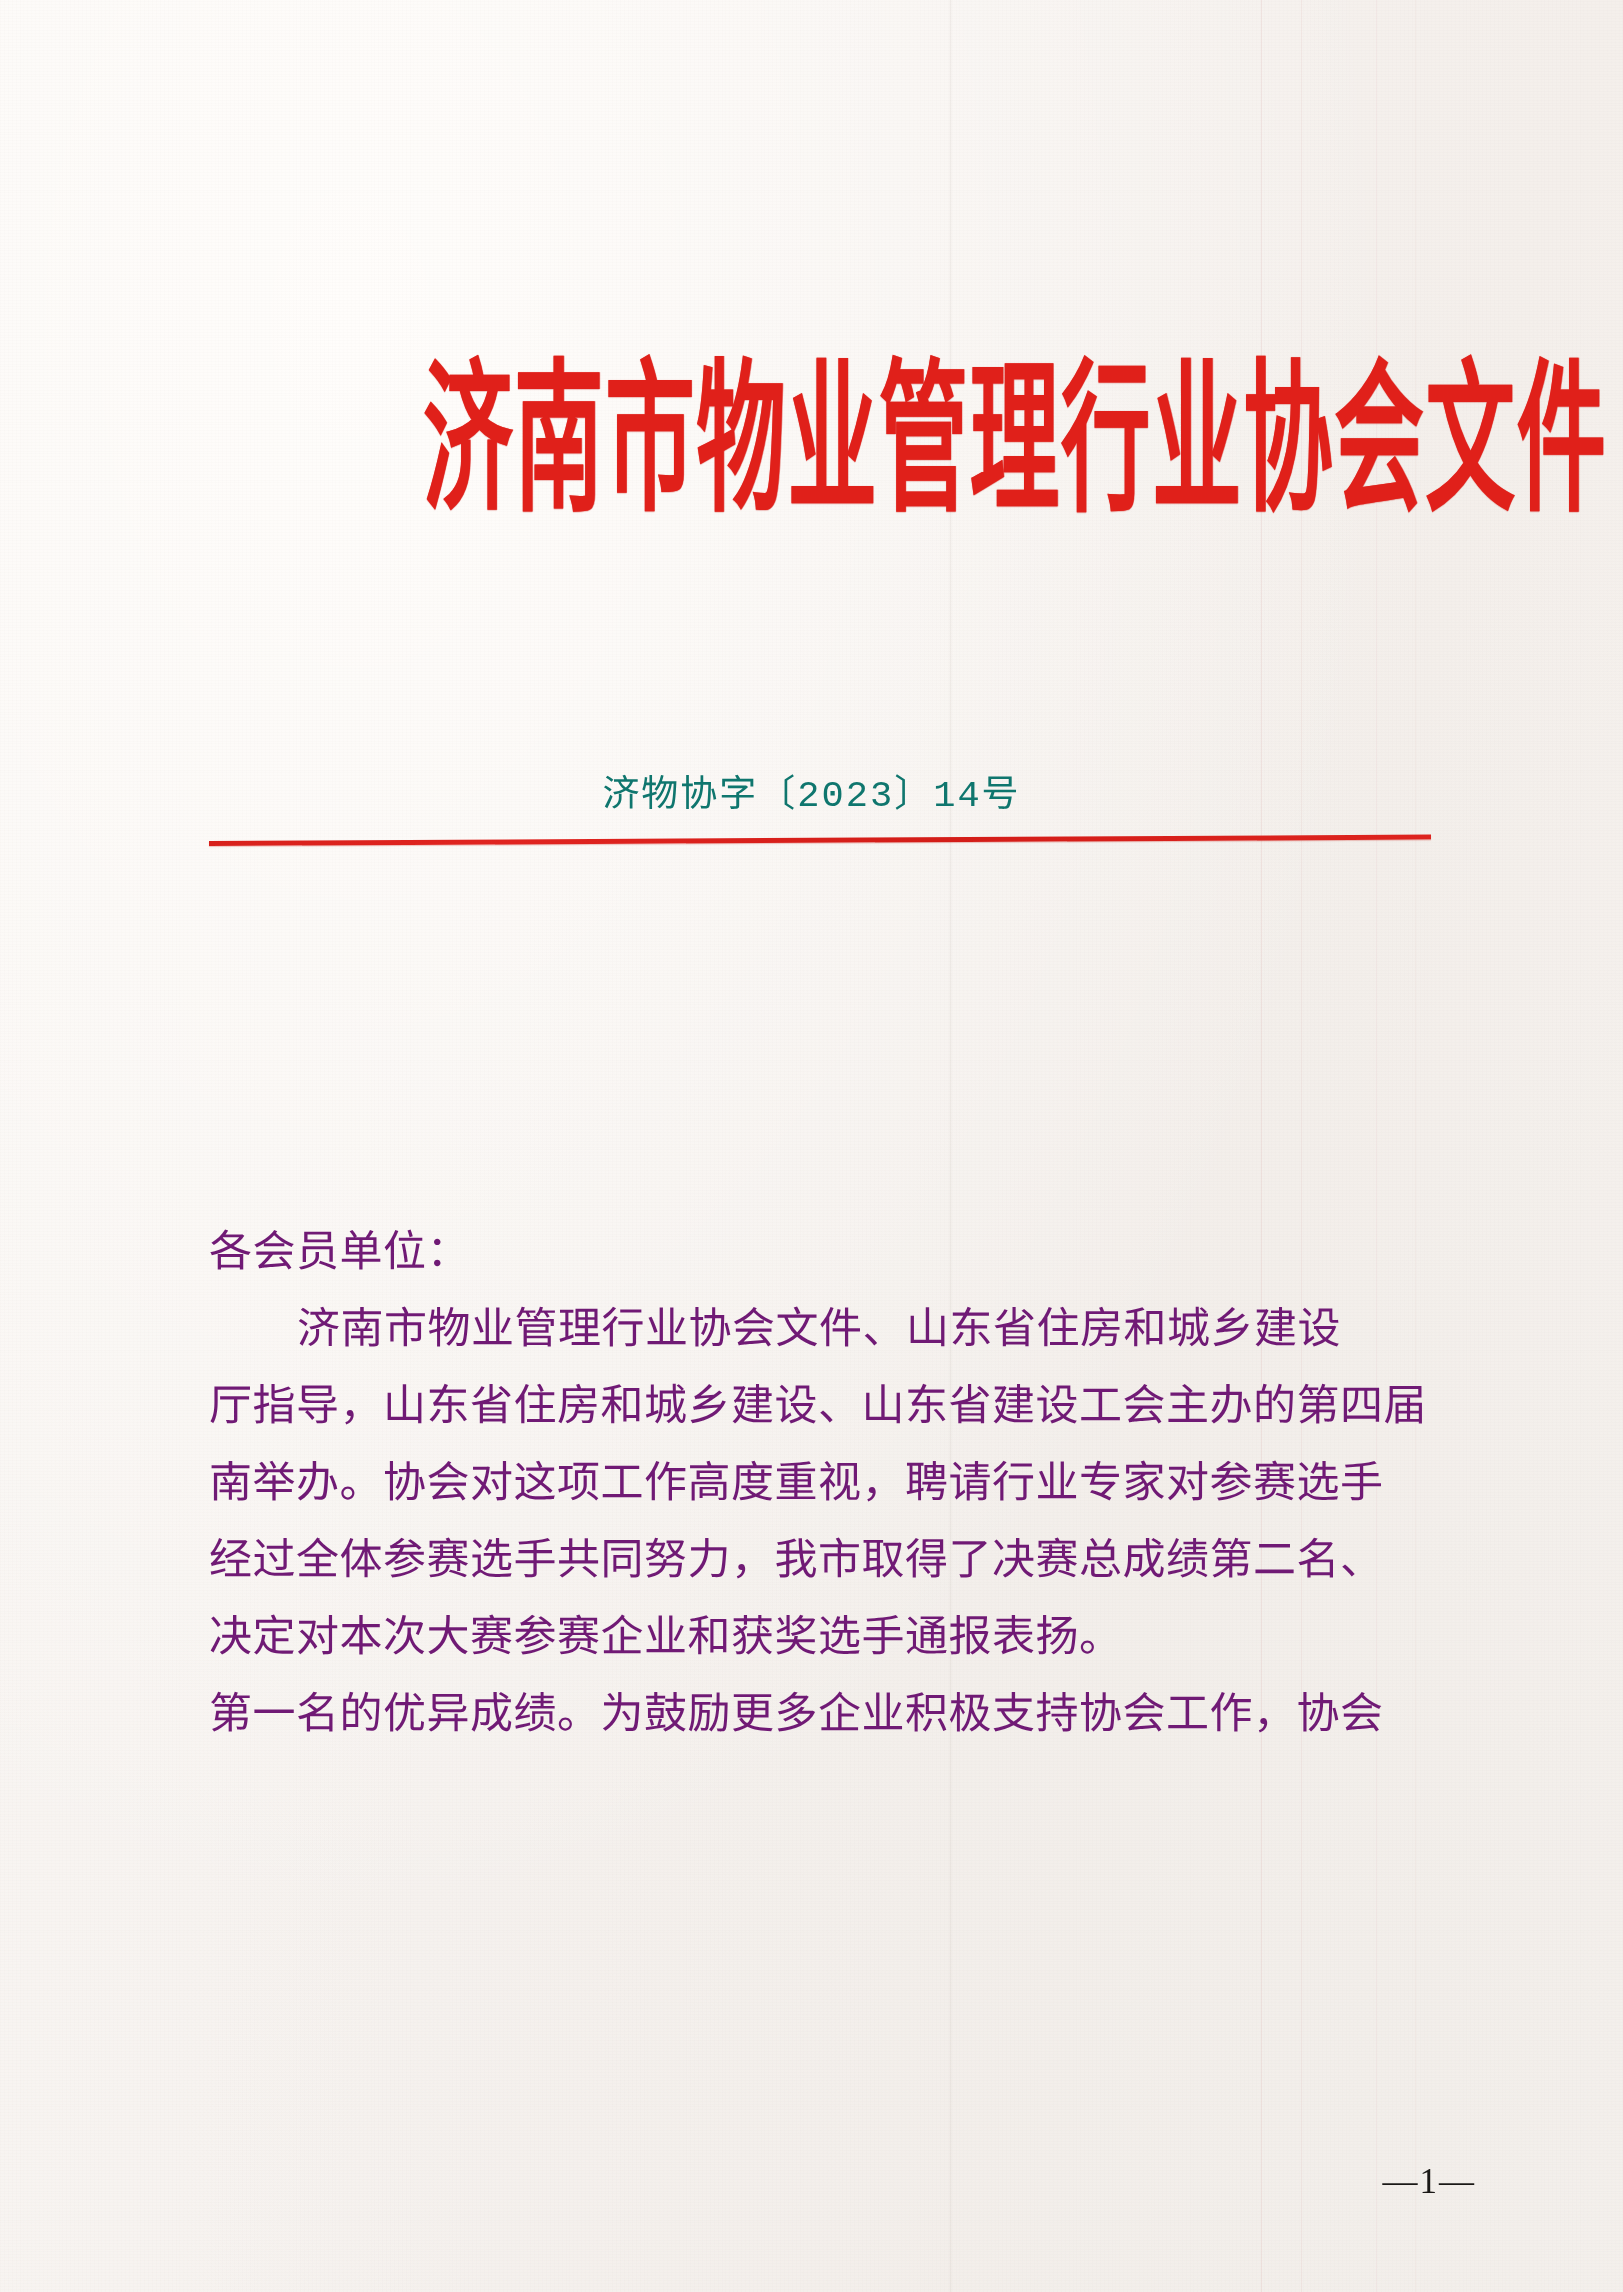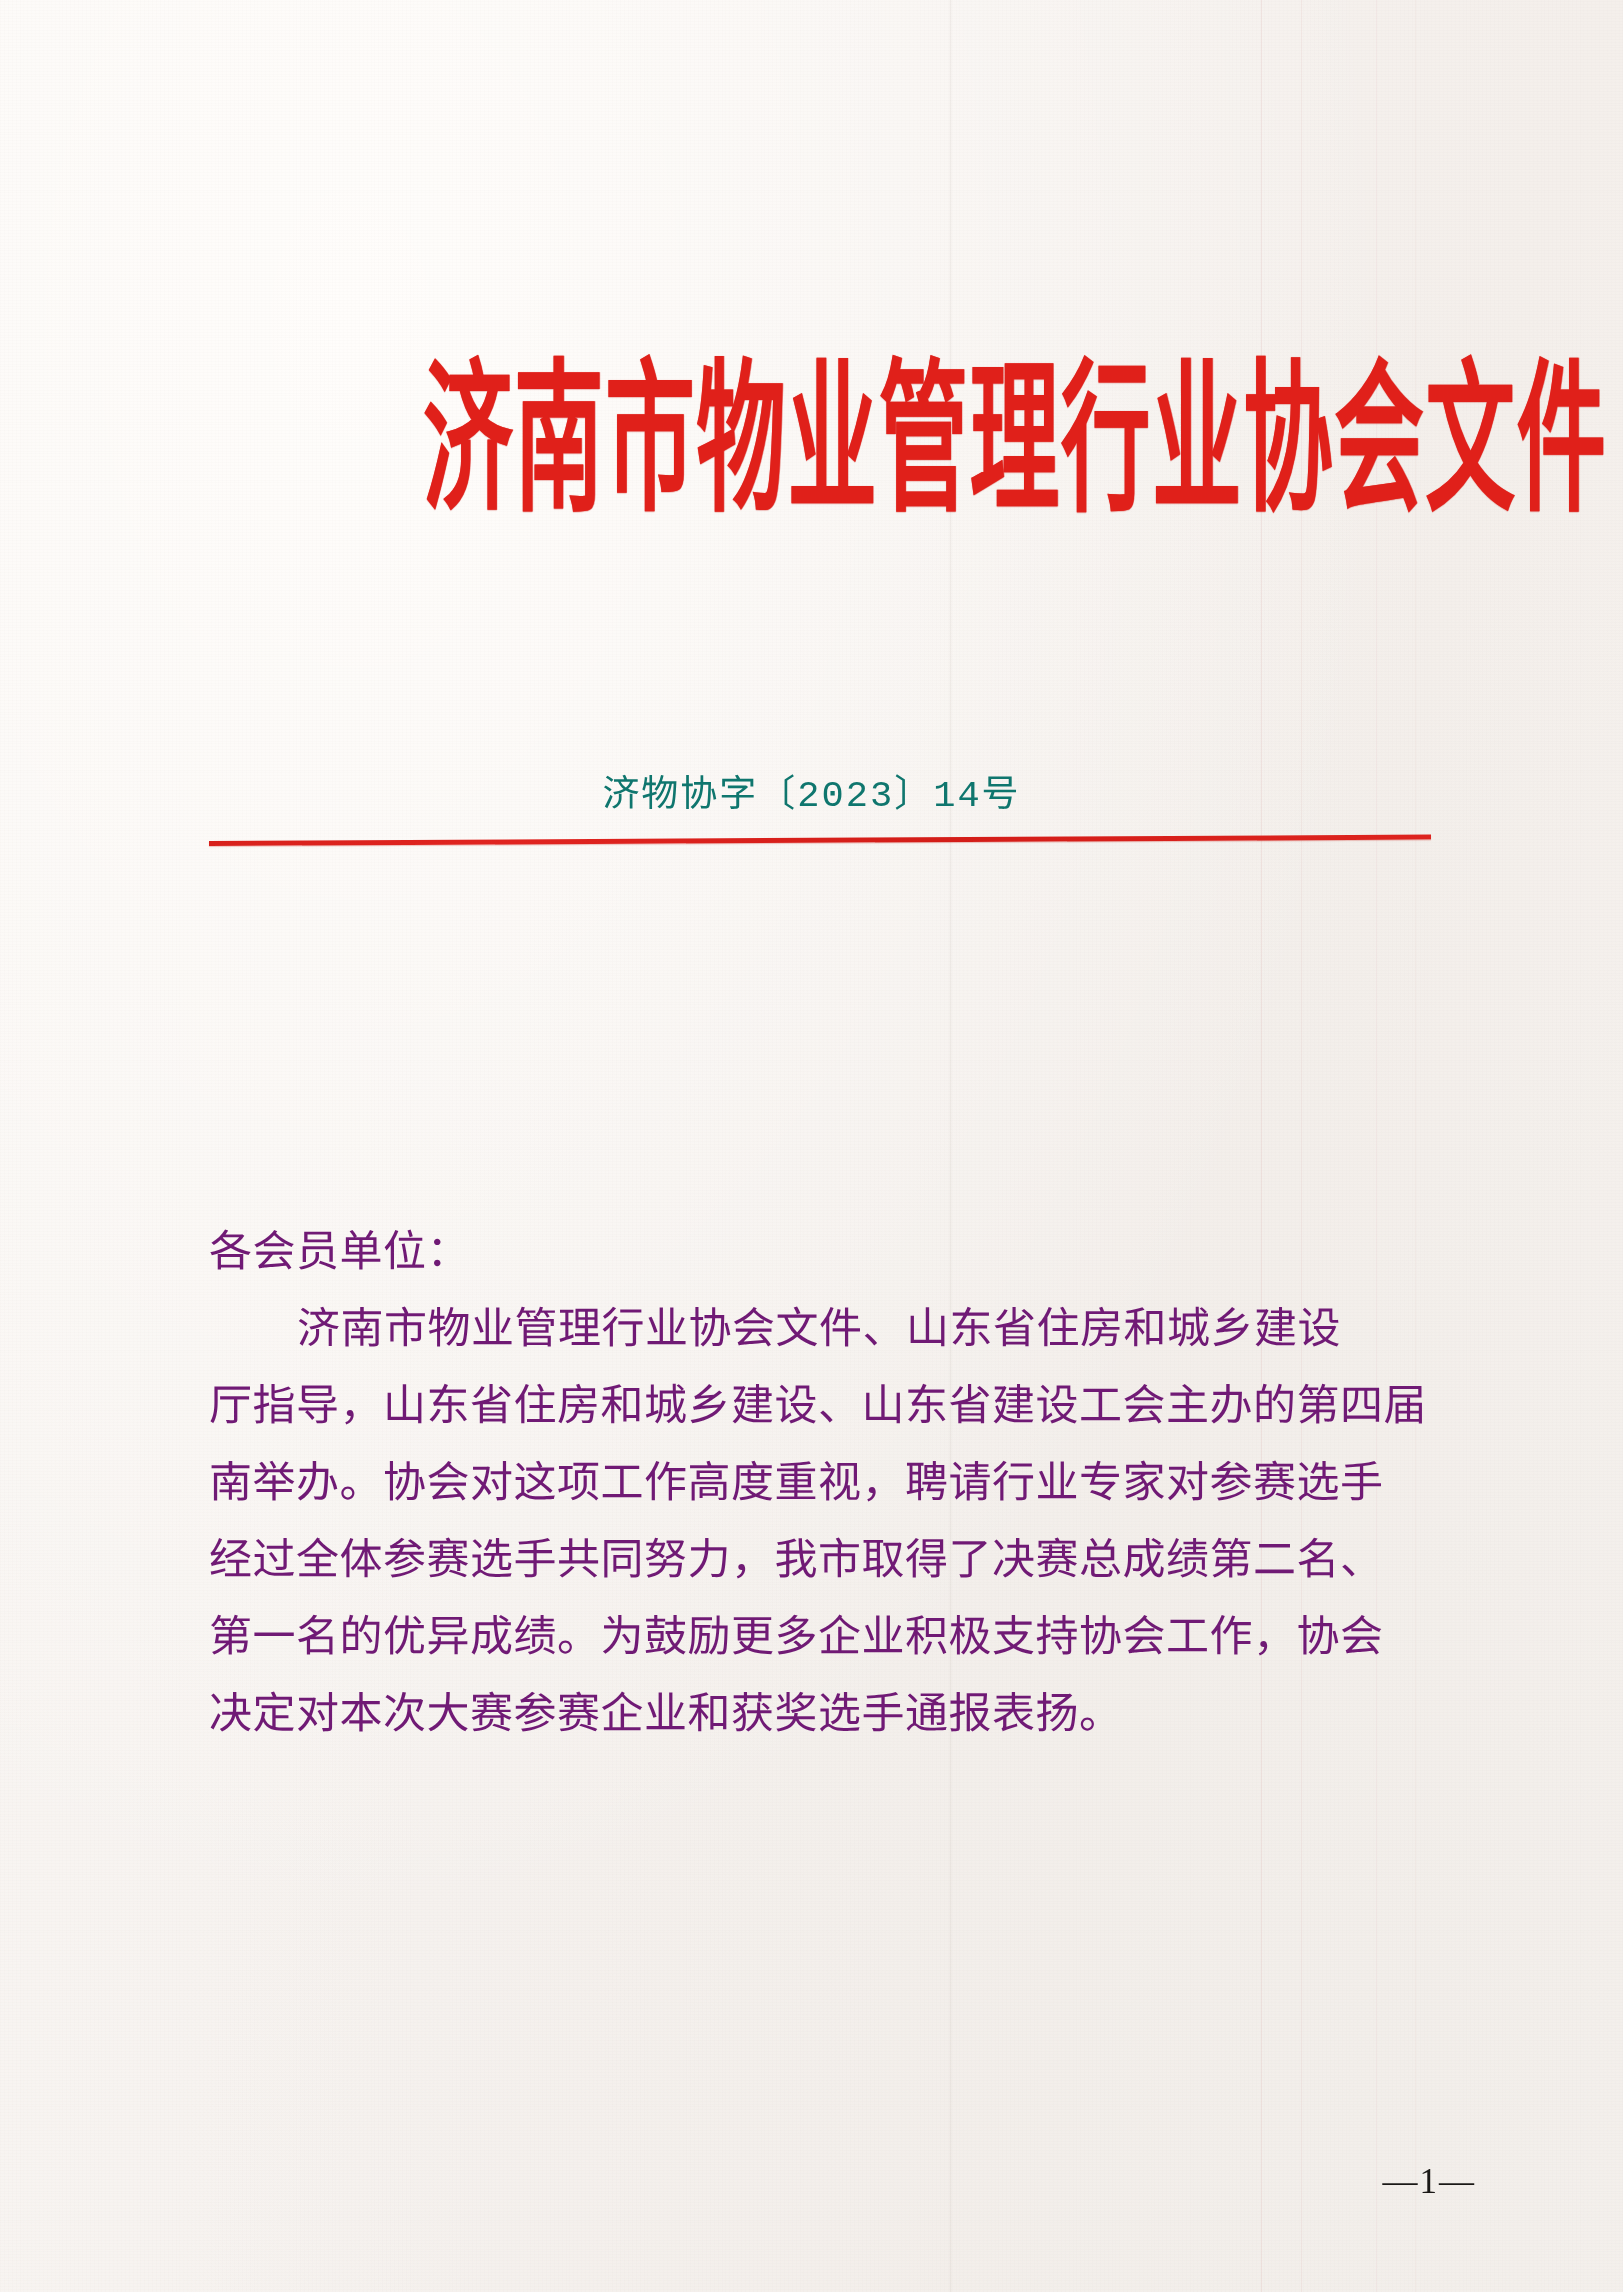--- a/index.html
+++ b/index.html
@@ -183,20 +183,20 @@
 
   <div class="redrule"></div>
 
 
   <div class="body">
     <span class="ln">各会员单位：</span>
     <span class="ln indent">济南市物业管理行业协会文件、山东省住房和城乡建设</span>
     <span class="ln">厅指导，山东省住房和城乡建设、山东省建设工会主办的第四届</span>
     <span class="ln">南举办。协会对这项工作高度重视，聘请行业专家对参赛选手</span>
     <span class="ln">经过全体参赛选手共同努力，我市取得了决赛总成绩第二名、</span>
+    <span class="ln">决定对本次大赛参赛企业和获奖选手通报表扬。</span>
     <span class="ln">第一名的优异成绩。为鼓励更多企业积极支持协会工作，协会</span>
-    <span class="ln">决定对本次大赛参赛企业和获奖选手通报表扬。</span>
   </div>
 
   <div class="pagenum">—1—</div>
 
 </div>
 
 
 </body></html>

